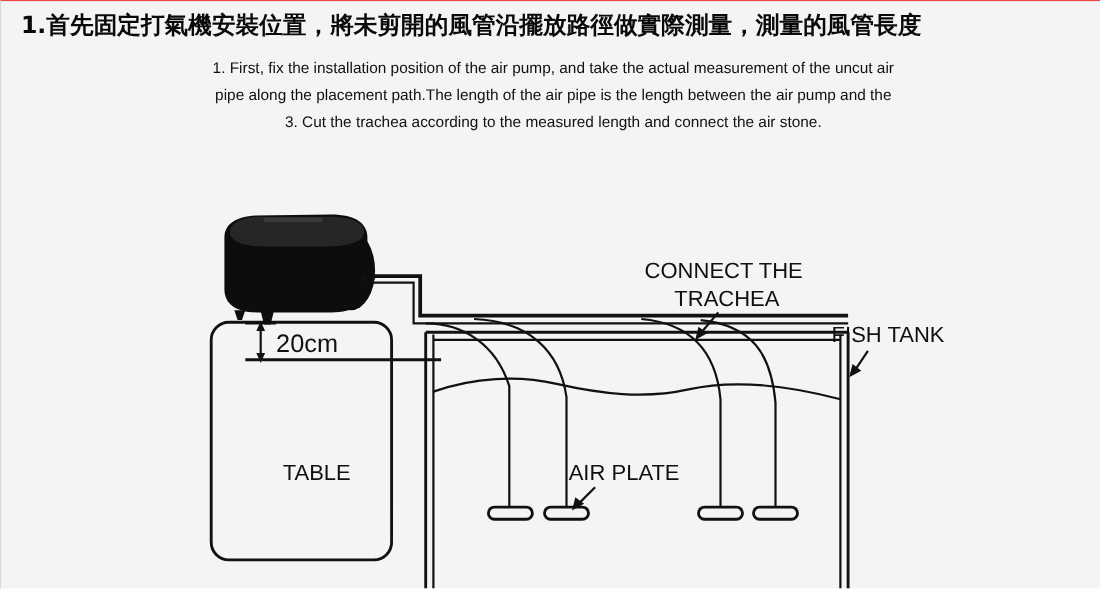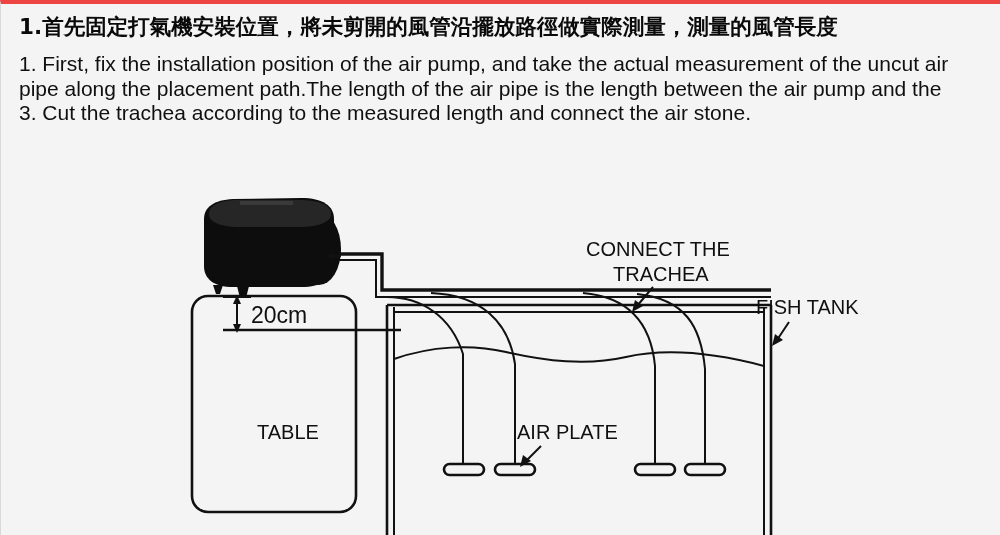--- a/index.html
+++ b/index.html
@@ -10,21 +10,21 @@
   #page {
     position: relative;
     width: 1000px;
     height: 535px;
     background: #f4f4f4;
     overflow: hidden;
     font-family: "Liberation Sans", sans-serif;
     color: #0b0b0b;
     box-sizing: border-box;
     border-left: 1px solid #d9d9d9;
-    border-top: 4px solid #ef4444;
+    border-top: 1px solid #ef4444;
   }
 
   
   #text-block {
     position: absolute;
     left: 18px;
     top: 8px;
     width: 968px;
   }
   .cjk-line {
@@ -34,25 +34,26 @@
     line-height: 30px;
     letter-spacing: 0px;
     color: #0a0a0a;
     white-space: nowrap;
   }
   .en-block {
     margin-top: 10px;
   }
   .en-line {
     font-family: "Liberation Sans", sans-serif;
-    font-size: 21px;
+    font-size: 14px;
     font-weight: 400;
     line-height: 24.5px;
     color: #101010;
     white-space: nowrap;
+    text-align: center;
   }
 
   
   #diagram {
     position: absolute;
     left: 0;
     top: 190px;
     width: 1000px;
     height: 345px;
   }

